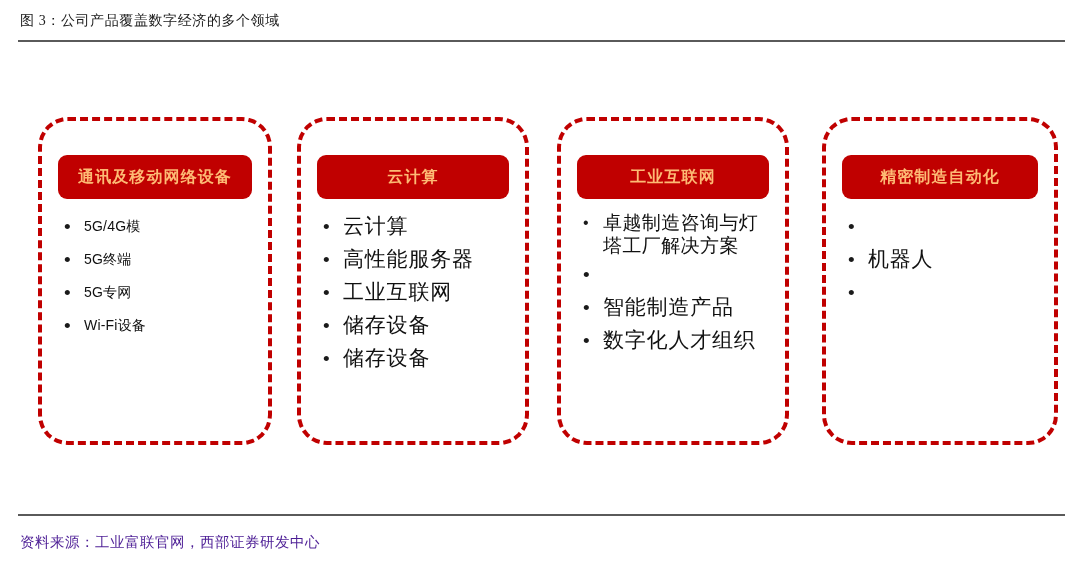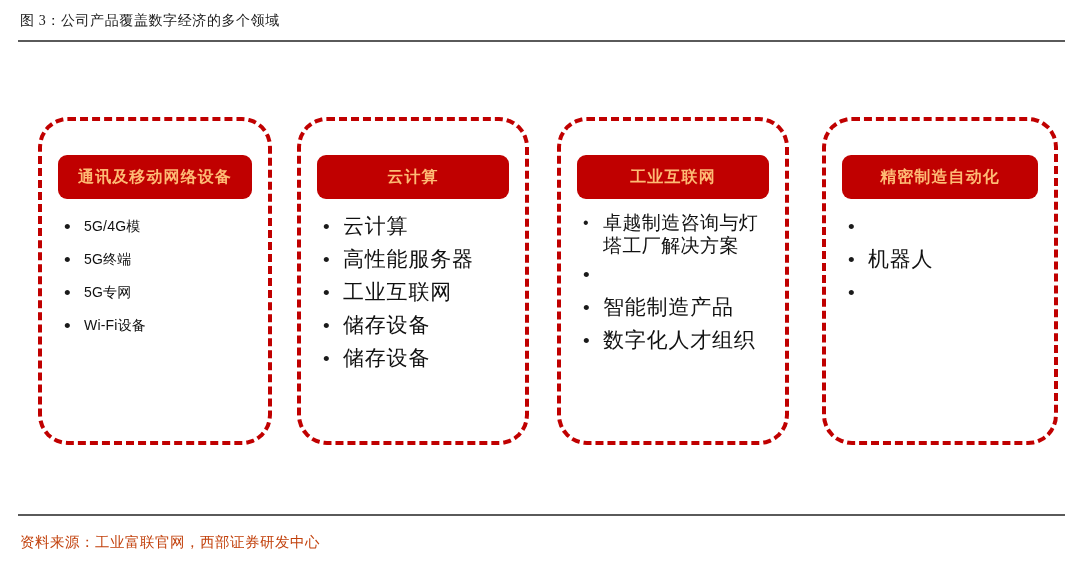--- a/index.html
+++ b/index.html
@@ -58,21 +58,21 @@
   
   .fig-source {
     position: absolute;
     left: 20px;
     top: 530px;
     width: 900px;
     height: 24px;
     font-family: "Liberation Serif", "DejaVu Serif", serif;
     font-size: 14.5px;
     line-height: 24px;
-    color: #c2410c;
+    color: #4c1d95;
     letter-spacing: 0.5px;
     white-space: nowrap;
   }
 
   
   .panels {
     position: absolute;
     left: 0;
     top: 0;
     width: 1080px;

